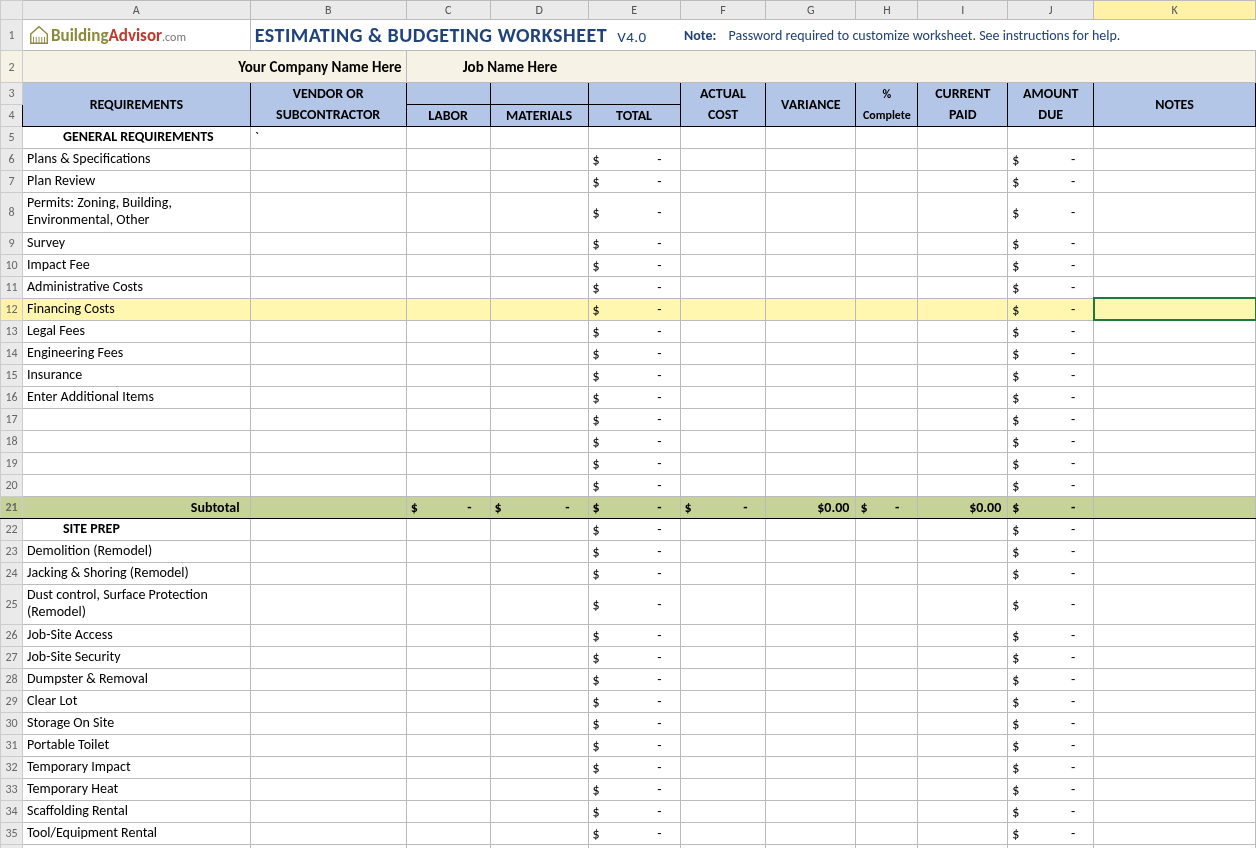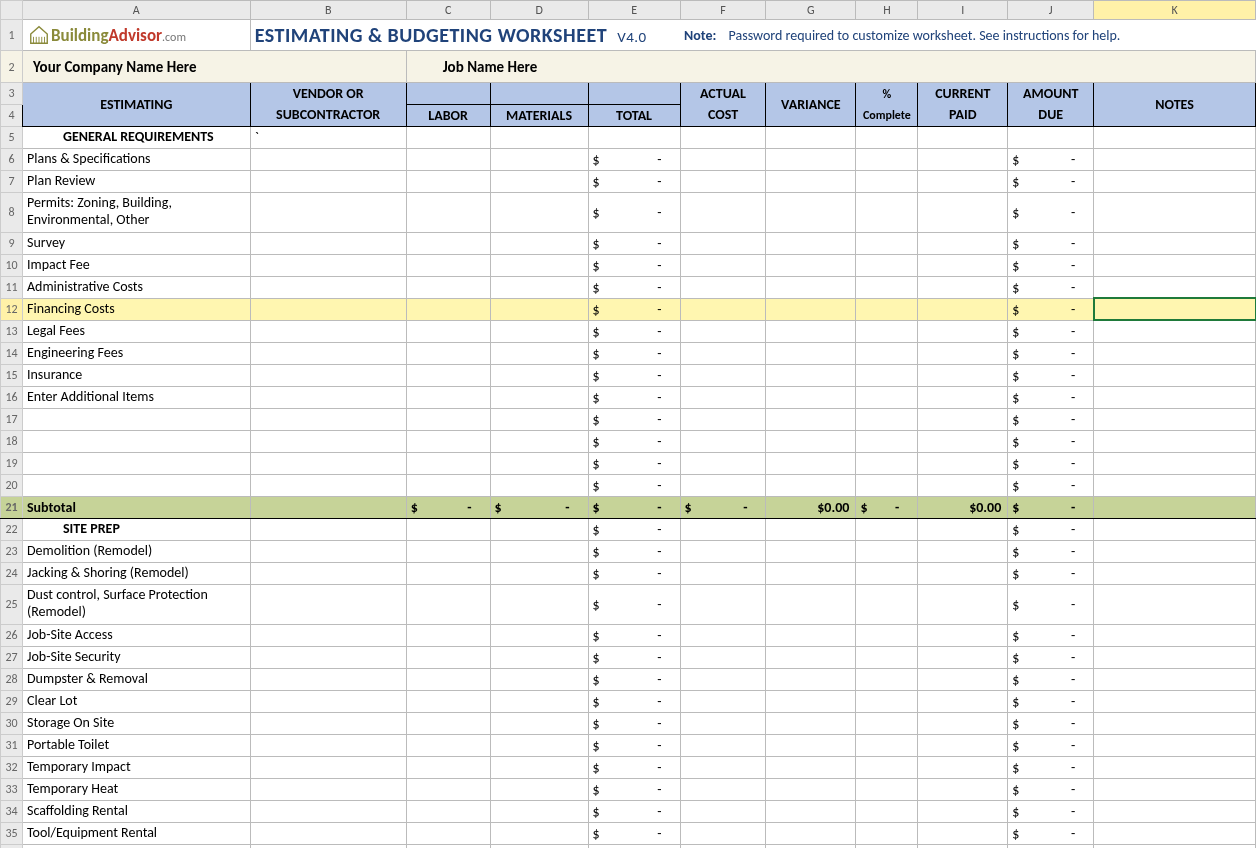--- a/index.html
+++ b/index.html
@@ -75,22 +75,22 @@
     font-size:14px;
     color:#000;
     border:1px solid #000;
   }
   .header-blue.small { font-size:12px; }
 
   .company-row td {
     background:#f6f3e6;
     height:32px;
   }
-  .company { font-weight:bold; font-size:15px; padding-left:10px;}
-  .job { font-weight:bold; font-size:15px; padding-left:36px;}
+  .company { font-weight:bold; font-size:15px; padding-left:10px;text-align:right;}
+  .job { font-weight:bold; font-size:15px; padding-left:56px;}
 
   .section-head {
     font-weight:bold;
     padding-left:40px;
   }
   .desc-cell {
     white-space: normal;
     line-height:1.2;
   }
   .money {
@@ -105,20 +105,21 @@
   .money .dash {
     
   }
   .subtotal-row td {
     background:#c6d398;
     border-top:1.5px solid #000;
     border-bottom:1.5px solid #000;
     font-weight:bold;
   }
   .subtotal-label {
+    text-align:right;
     padding-right:10px;
   }
   .row-highlight td.cell {
     background:#fff6b0;
     margin-left:28px;
   }
   .selected-K {
     outline:2px solid #1f7a3a;
     outline-offset:-1px;
   }
@@ -172,21 +173,21 @@
 </tr>
 
 <tr class="company-row">
   <td class="c-rn">2</td>
   <td colspan="2" class="cell company">Your Company Name Here</td>
   <td colspan="9" class="cell job">Job Name Here</td>
 </tr>
 
 <tr>
   <td class="c-rn">3</td>
-  <td rowspan="2" class="header-blue">ESTIMATING</td>
+  <td rowspan="2" class="header-blue">REQUIREMENTS</td>
   <td class="header-blue" style="border-bottom:none">VENDOR  OR</td>
   <td class="header-blue" style="border:1px solid #000"></td>
   <td class="header-blue" style="border:1px solid #000"></td>
   <td class="header-blue" style="border:1px solid #000"></td>
   <td class="header-blue" style="border-bottom:none">ACTUAL</td>
   <td rowspan="2" class="header-blue">VARIANCE</td>
   <td class="header-blue small" style="border-bottom:none">%</td>
   <td class="header-blue" style="border-bottom:none">CURRENT</td>
   <td class="header-blue" style="border-bottom:none">AMOUNT</td>
   <td rowspan="2" class="header-blue">NOTES</td>

